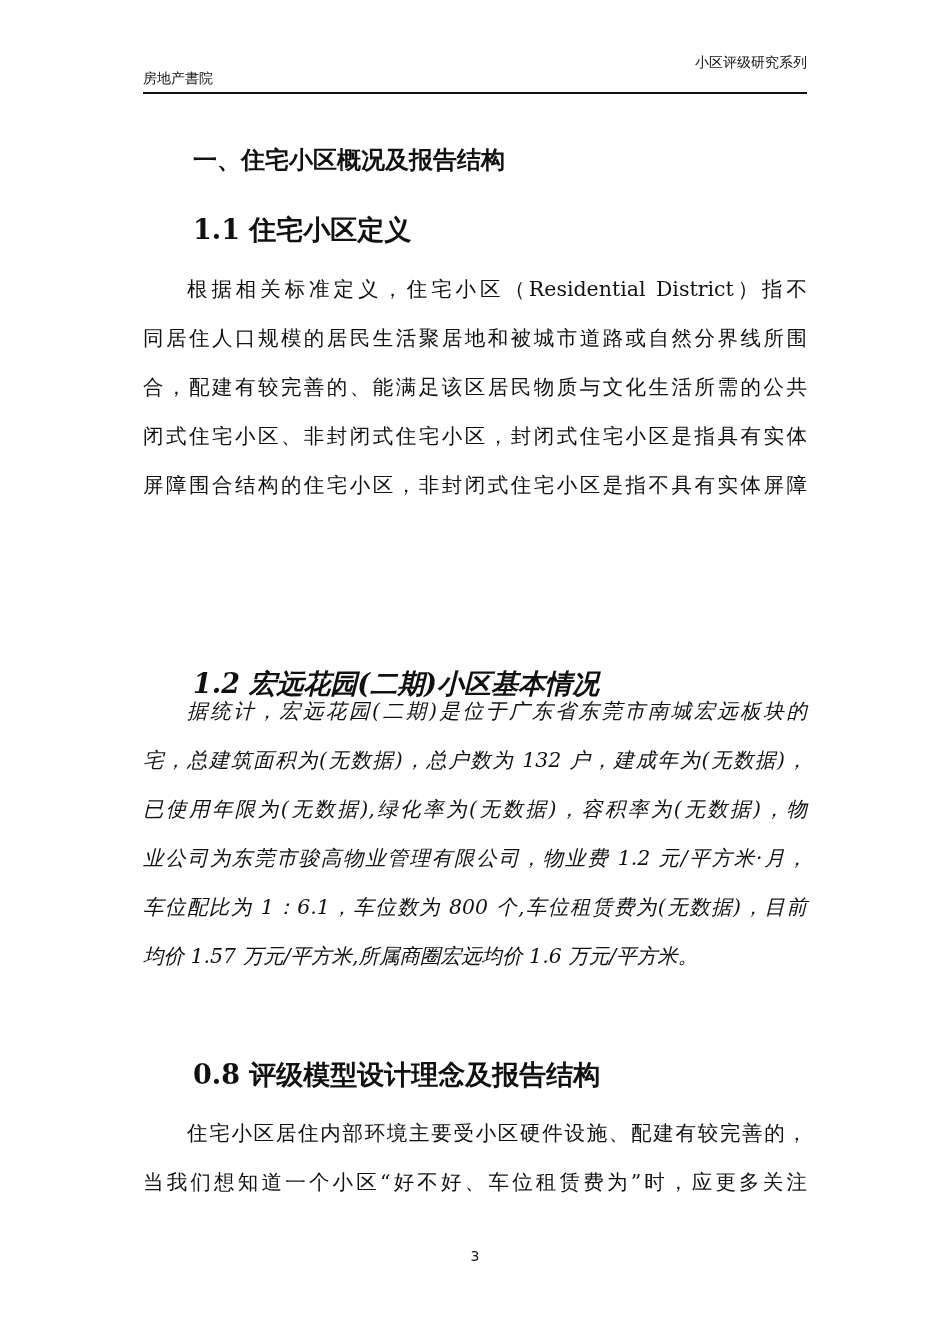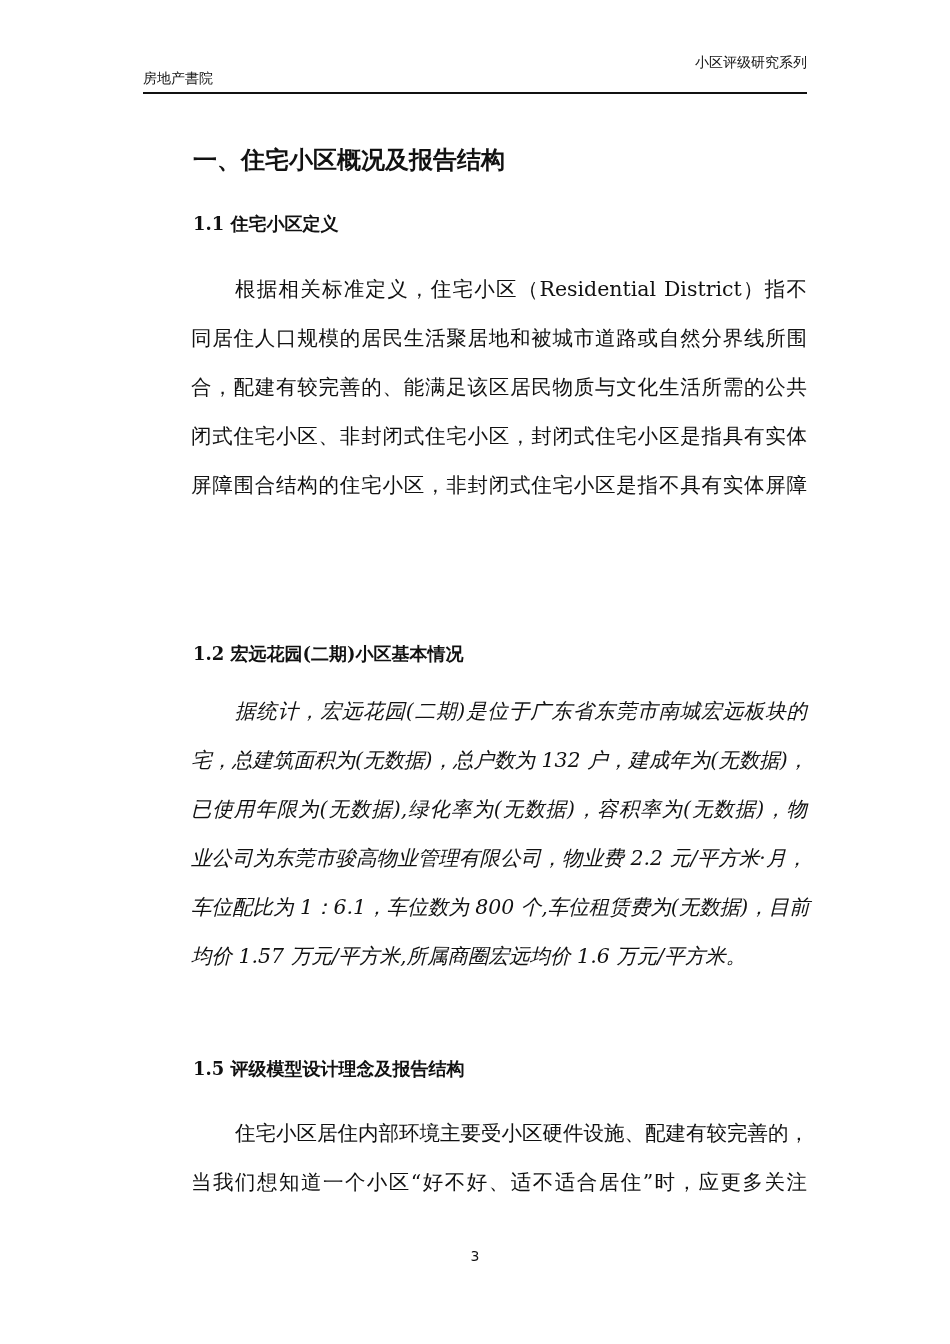--- a/index.html
+++ b/index.html
@@ -5,24 +5,24 @@
     html, body { margin: 0; padding: 0; background: #ffffff; }
     body { width: 950px; height: 1344px; position: relative; overflow: hidden;
            font-family: "DejaVu Serif", "Liberation Serif", serif; color: #111; }
     .header { position: absolute; left: 143px; top: 66px; width: 664px; height: 26px;
               border-bottom: 2px solid #111; font-family: Liberation Sans, sans-serif;
               font-size: 14px; }
     .header .left { position: absolute; left: 0; bottom: 4px; }
     .header .right { position: absolute; right: 0; bottom: 20px; }
     .h1 { position: absolute; left: 193px; top: 144px; font-size: 24px; font-weight: bold;
           letter-spacing: 0px; white-space: nowrap; text-align: center; }
-    .h2 { position: absolute; left: 193px; font-size: 18px; font-weight: bold; white-space: nowrap; }
+    .h2 { position: absolute; left: 193px; font-size: 27px; font-weight: bold; white-space: nowrap; }
     .para { position: absolute; left: 143px; width: 664px; font-size: 20.5px; line-height: 49px;
             text-align: justify; text-indent: 44px; }
-    .para .line { display: block; white-space: nowrap; text-align: justify; text-align-last: justify; margin-left: 48px; }
+    .para .line { display: block; white-space: nowrap; text-align: justify; text-align-last: justify; }
     .para .line.first { padding-left: 44px; }
     .para .line.last { text-align-last: left; }
     .para { text-indent: 0; }
     .pagenum { position: absolute; left: 0; width: 950px; top: 1248px; text-align: center;
                font-family: "DejaVu Sans", "Liberation Sans", sans-serif; font-size: 14px; }
   </style>
 </head>
 <body>
 
 <div class="header">
@@ -34,29 +34,29 @@
 
 <div class="h2" style="top:212px;">1.1 住宅小区定义</div>
 <div class="para" style="top:265px;">
   <span class="line first">根据相关标准定义，住宅小区（Residential District）指不</span>
   <span class="line">同居住人口规模的居民生活聚居地和被城市道路或自然分界线所围</span>
   <span class="line">合，配建有较完善的、能满足该区居民物质与文化生活所需的公共</span>
   <span class="line">闭式住宅小区、非封闭式住宅小区，封闭式住宅小区是指具有实体</span>
   <span class="line">屏障围合结构的住宅小区，非封闭式住宅小区是指不具有实体屏障</span>
 </div>
 
-<div class="h2" style="top:642px;">1.2 宏远花园(二期)小区基本情况</div>
+<div class="h2" style="top:666px;font-style:italic;">1.2 宏远花园(二期)小区基本情况</div>
 <div class="para" style="top:687px;font-style:italic;">
   <span class="line first">据统计，宏远花园(二期)是位于广东省东莞市南城宏远板块的</span>
   <span class="line">宅，总建筑面积为(无数据)，总户数为 132 户，建成年为(无数据)，</span>
   <span class="line">已使用年限为(无数据),绿化率为(无数据)，容积率为(无数据)，物</span>
-  <span class="line">业公司为东莞市骏高物业管理有限公司，物业费 2.2 元/平方米·月，</span>
+  <span class="line">业公司为东莞市骏高物业管理有限公司，物业费 1.2 元/平方米·月，</span>
   <span class="line">车位配比为 1：6.1，车位数为 800 个,车位租赁费为(无数据)，目前</span>
   <span class="line last">均价 1.57 万元/平方米,所属商圈宏远均价 1.6 万元/平方米。</span>
 </div>
 
-<div class="h2" style="top:1057px;">1.5 评级模型设计理念及报告结构</div>
+<div class="h2" style="top:1057px;">0.8 评级模型设计理念及报告结构</div>
 <div class="para" style="top:1109px;">
   <span class="line first">住宅小区居住内部环境主要受小区硬件设施、配建有较完善的，</span>
-  <span class="line">当我们想知道一个小区“好不好、适不适合居住”时，应更多关注</span>
+  <span class="line">当我们想知道一个小区“好不好、车位租赁费为”时，应更多关注</span>
 </div>
 
 <div class="pagenum">3</div>
 
 </body></html>

